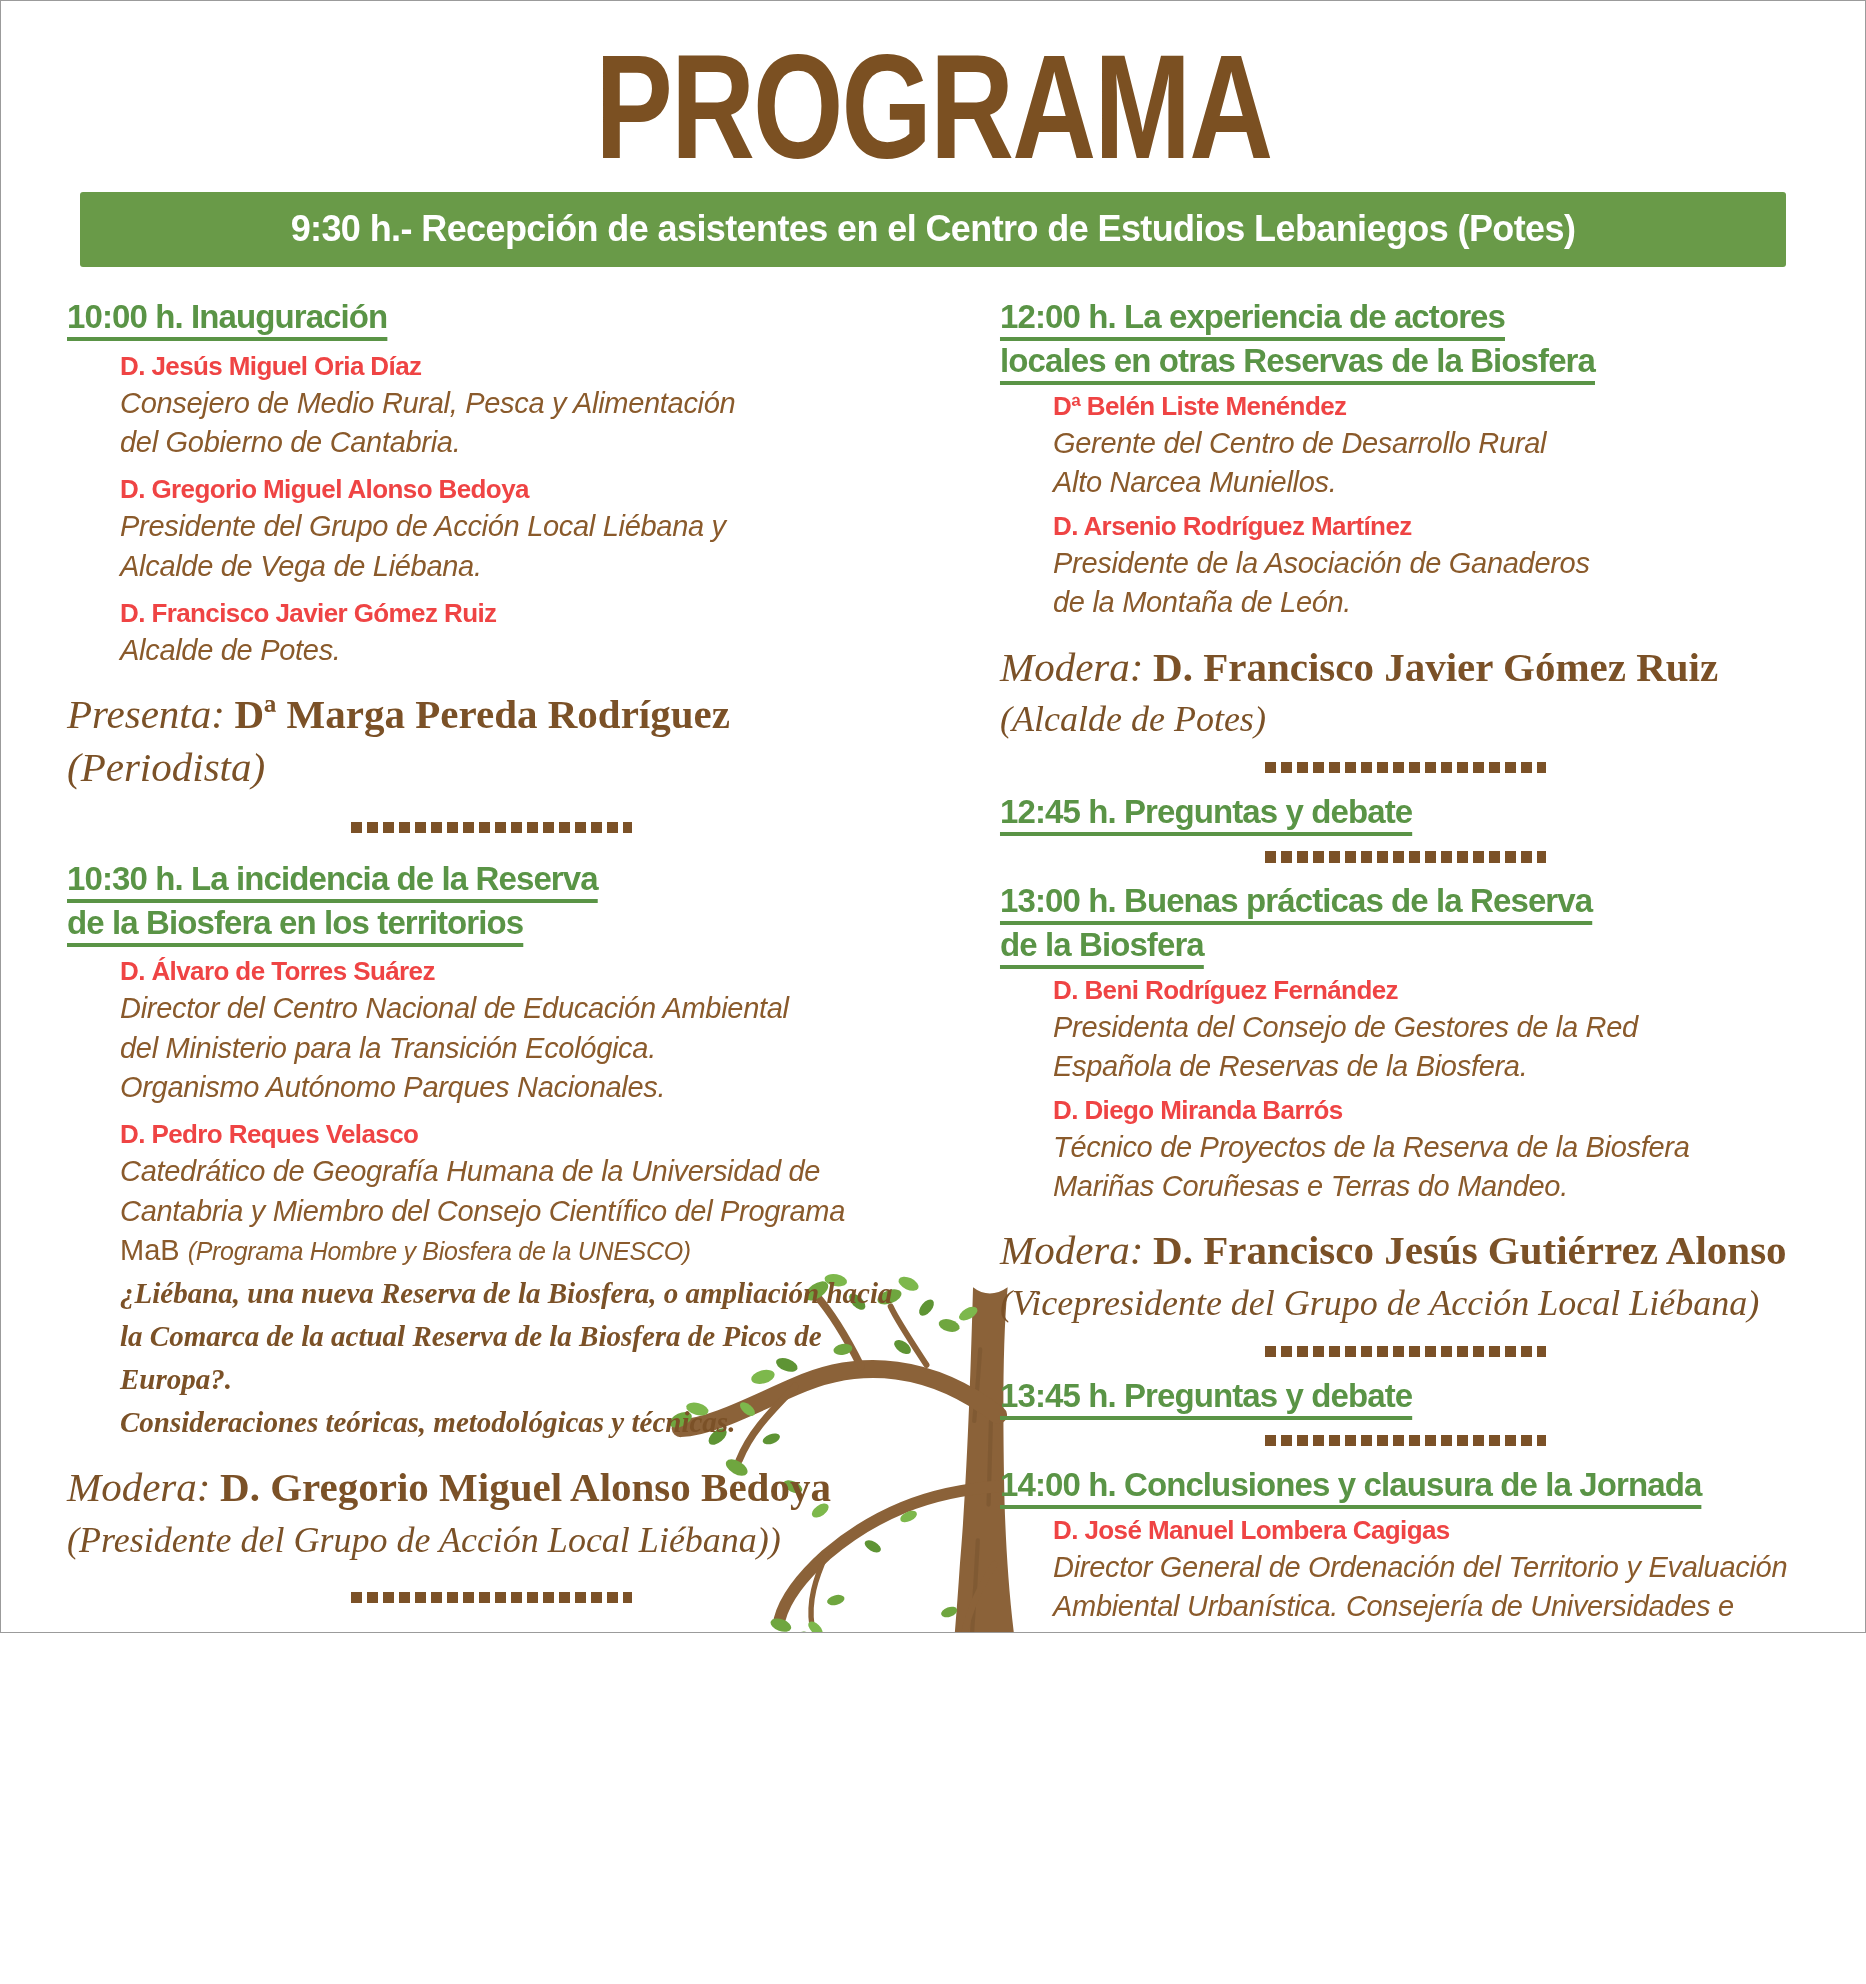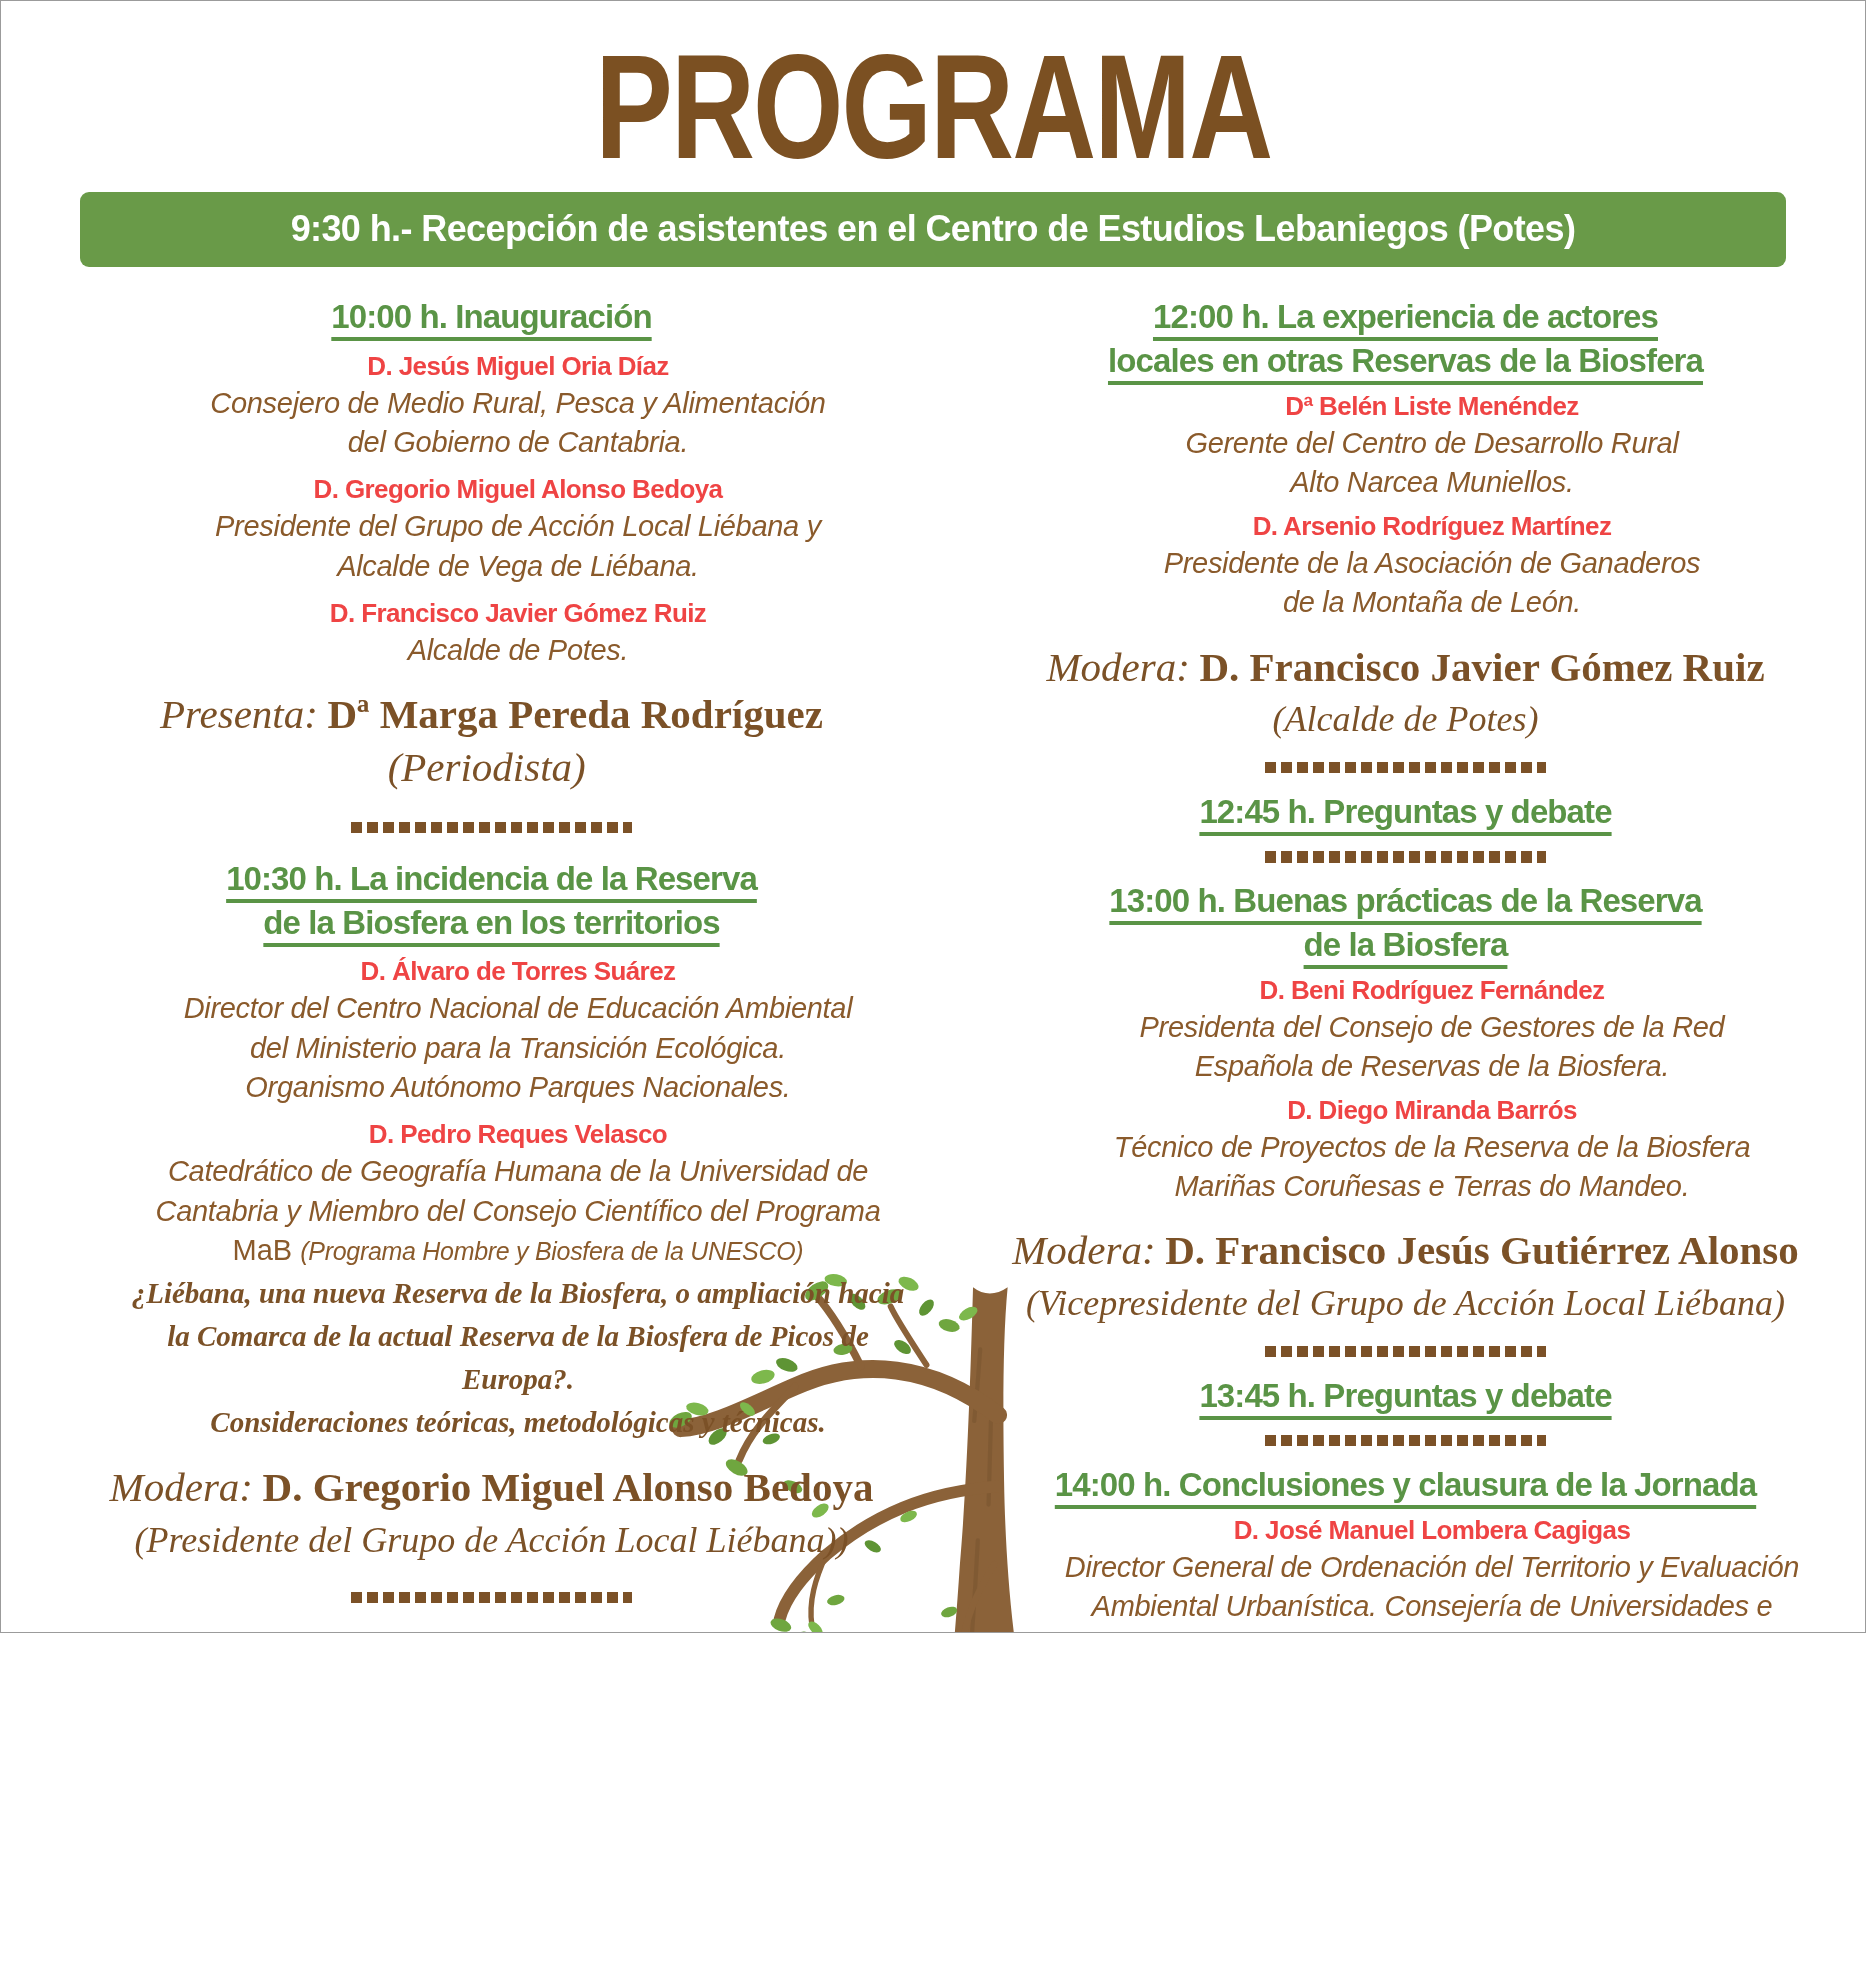--- a/index.html
+++ b/index.html
@@ -17,35 +17,35 @@
   .page-title{
     display:inline-block;
     font-size:149px;line-height:1.0;font-weight:700;
     color:#7B5022;letter-spacing:-2.4px;
     transform:scaleX(0.78);transform-origin:center;
     white-space:nowrap;
   }
   
   .reception-banner{
     margin:10.7px 79px 0 79px;height:75px;
-    background:#699A48;border-radius:9px;
+    background:#699A48;border-radius:3px;
     display:flex;align-items:center;justify-content:center;
   }
   .reception-banner .txt{
     color:#ffffff;font-size:36px;font-weight:700;letter-spacing:-0.6px;
     text-align:center;
   }
   
   .content{
     position:relative;
     display:flex;
     padding:24px 54px 0 66px;
     gap:84px;
   }
-  .col{position:relative;z-index:2;text-align:center;}
+  .col{position:relative;z-index:2;}
   .col-left{width:872px;}
   .col-right{width:833px;}
 
   .session-header{
     font-size:33px;font-weight:700;line-height:1.32;letter-spacing:-0.9px;
     color:#5A9446;
     text-decoration:underline;
     text-decoration-color:#5A9446;
     text-decoration-thickness:3.6px;
     text-underline-offset:9px;

